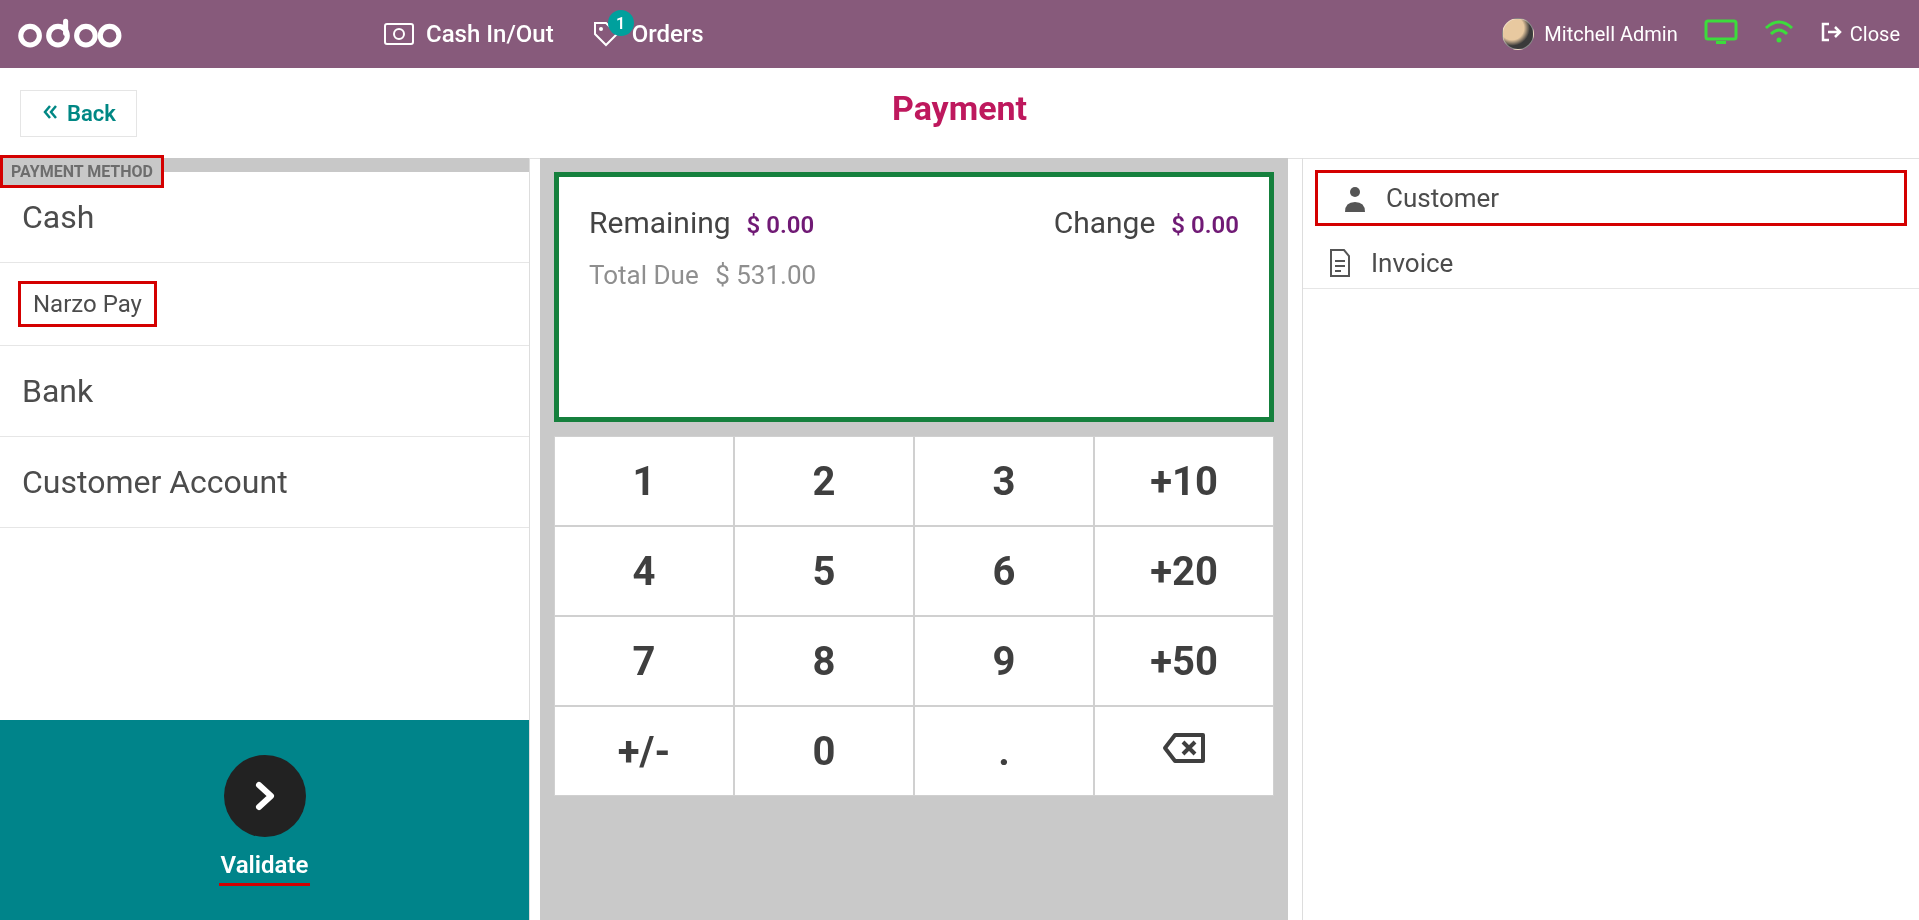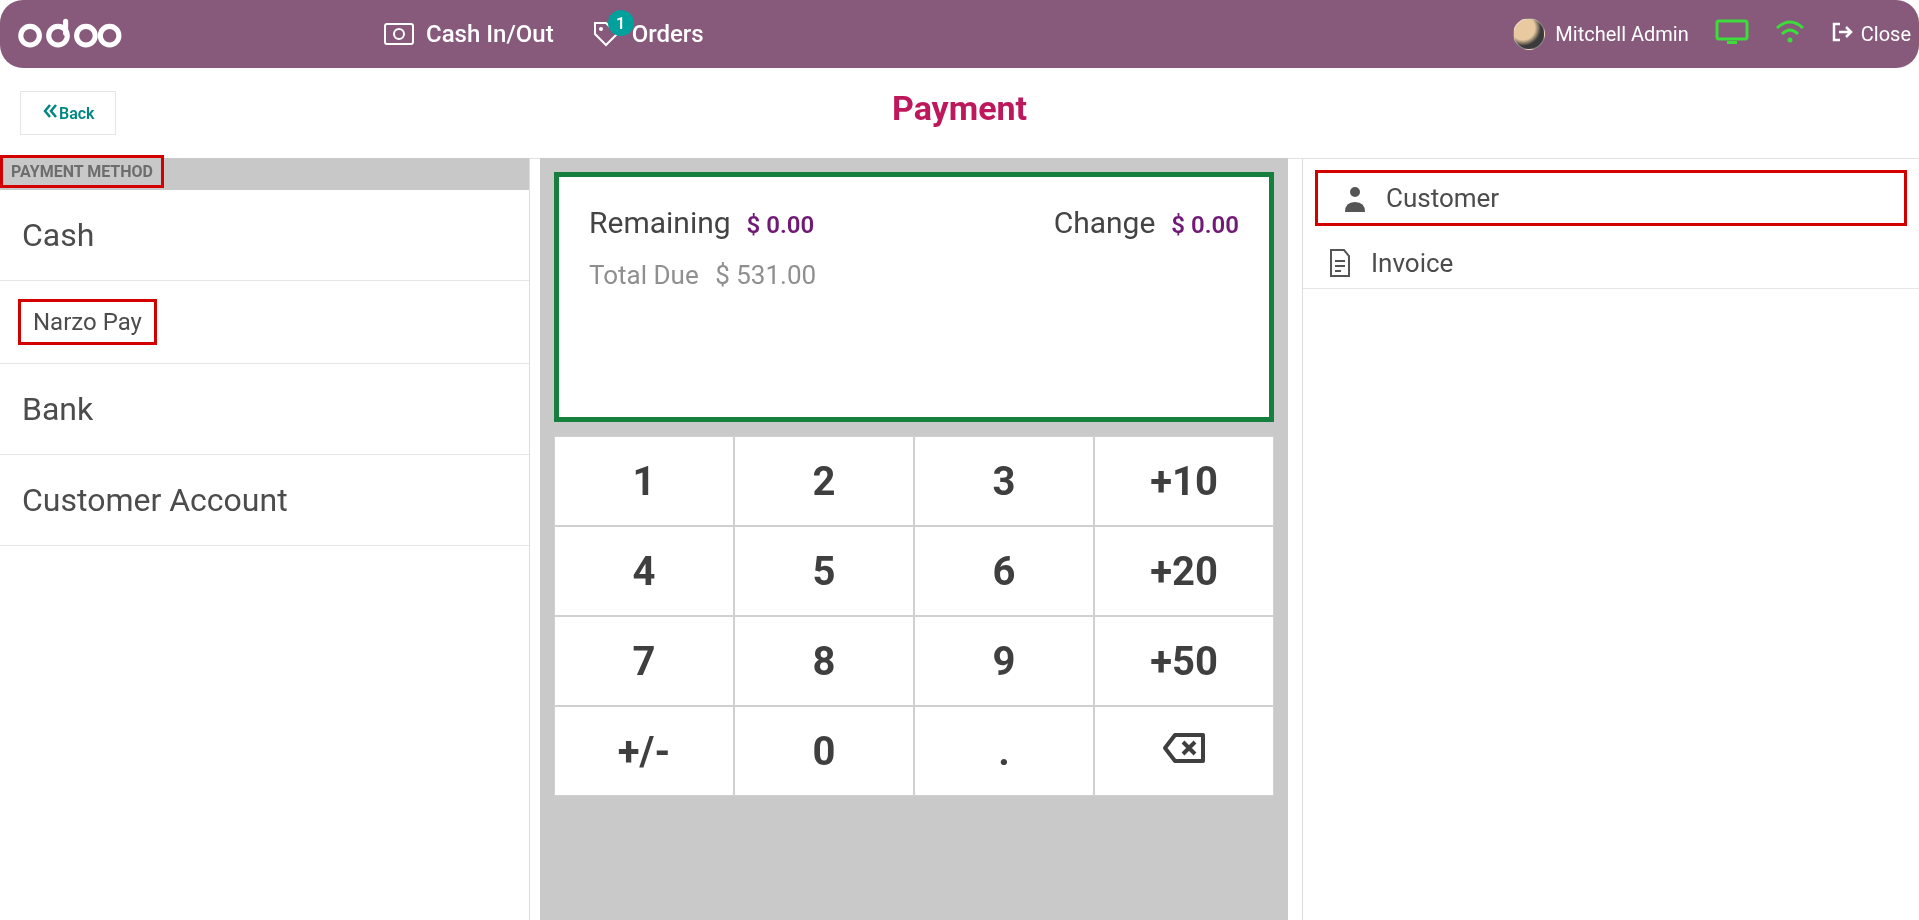--- a/index.html
+++ b/index.html
@@ -5,22 +5,21 @@
   * { box-sizing: border-box; margin: 0; padding: 0; }
   html, body { width: 1919px; height: 920px; font-family: -apple-system, BlinkMacSystemFont, "Segoe UI", Roboto, "Helvetica Neue", Arial, sans-serif; overflow: hidden; background:#fff; }
 
   
   .topbar {
     height: 68px;
     background: #875a7b;
     display: flex;
     align-items: center;
     color: #fff;
-    padding: 0 8px 0 14px;
-    border-radius: 23px;
+    padding: 0 19px 0 14px;
   }
   .logo-wrap { display:flex; align-items:center; height:100%; }
   .logo-svg { width:110px; height:40px; }
   .top-left-btns { display:flex; align-items:center; margin-left:260px; gap:38px; }
   .top-btn { display:flex; align-items:center; gap:12px; color:#fff; font-size:24px; font-weight:500; cursor:pointer; }
   .top-btn .icon { display:flex; align-items:center; justify-content:center; }
   .orders-icon-wrap { position:relative; }
   .orders-badge {
     position:absolute; top:-10px; right:-14px;
     background:#00a09d; color:#fff; font-size:16px; font-weight:600;
@@ -37,22 +36,22 @@
   
   .subheader {
     height: 90px;
     display:flex; align-items:center;
     padding-left:20px;
   }
   .back-btn {
     border:1px solid #e5e5e5;
     padding:10px 20px;
     color:#008784;
-    font-size:16px; font-weight:600;
-    display:flex; align-items:center; 
+    font-size:22px; font-weight:600;
+    display:flex; align-items:center; gap:8px;
     cursor:pointer;
     background:#fff;
   }
   .page-title {
     position:absolute;
     left:50%; transform:translateX(-50%);
     top: 88px;
     font-size:34px; font-weight:700; color:#be185d;
   }
 
@@ -224,40 +223,48 @@
     </span>
     <span>Back</span>
   </div>
 </div>
 <div class="page-title">Payment</div>
 <hr class="hr-wide" style="top:158px;">
 
 <div class="content">
 
   <div class="methods-col">
-    <div style="background:#c8c8c8;height:32px;display:flex;align-items:flex-start;">
+    <div style="background:#c8c8c8;height:14px;display:flex;align-items:flex-start;">
       <div class="methods-header">PAYMENT METHOD</div>
     </div>
     <div class="method-item">
       <span>Cash</span>
     </div>
     <div style="border-bottom:1px solid #e6e6e6;">
       <div class="red-box-outer">
         <span style="font-size:24px;color:#4c4c4c;cursor:pointer;">
           <span>Narzo Pay</span>
         </span>
       </div>
     </div>
     <div class="method-item">
       <span>Bank</span>
     </div>
     <div class="method-item">
       <span>Customer Account</span>
     </div>
 
+    <div class="validate-pane">
+      <div class="validate-circle">
+        <svg width="34" height="34" viewBox="0 0 34 34">
+            <path d="M11 6 L23 17 L11 28" fill="none" stroke="#fff" stroke-width="6" stroke-linecap="round" stroke-linejoin="round"></path>
+          </svg>
+      </div>
+      <div class="validate-label">Validate</div>
+    </div>
   </div>
 
   <div class="center-col">
     <div class="amount-card">
       <div class="amt-row1">
         <div class="pair">
           <span class="lbl">Remaining</span>
           <span class="val">$ 0.00</span>
         </div>
         <div class="pair">

